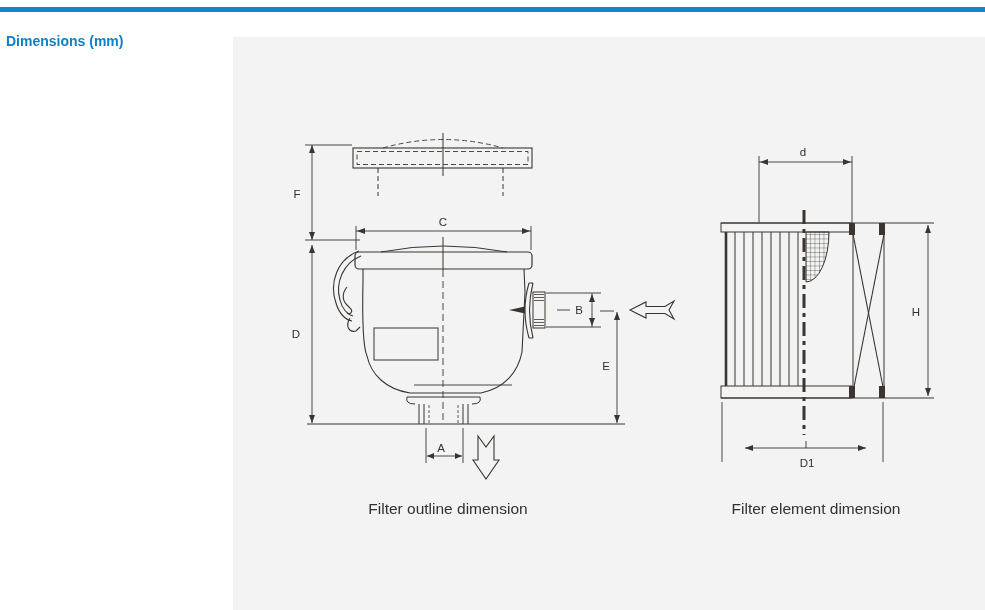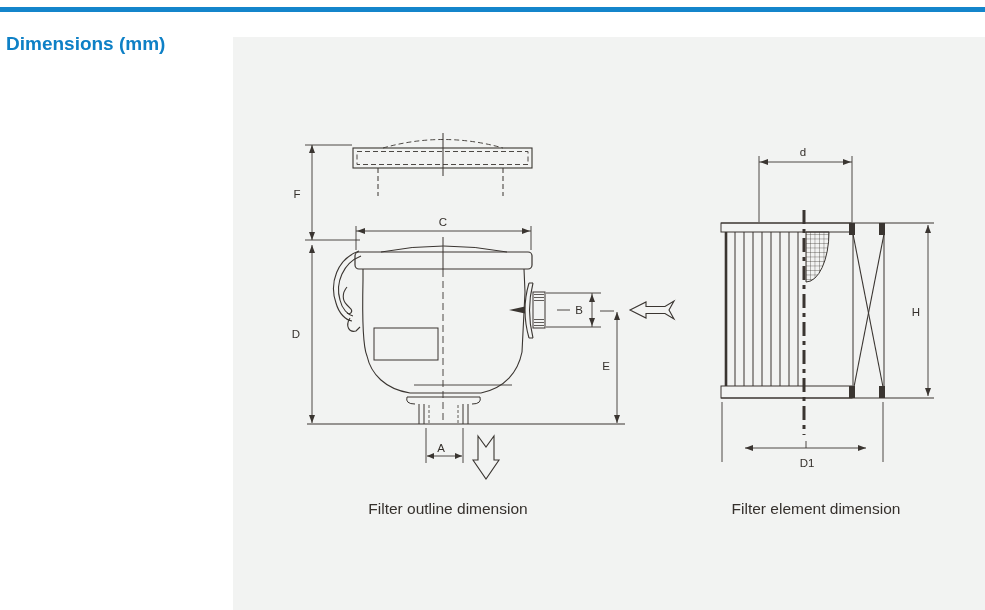--- a/index.html
+++ b/index.html
@@ -7,21 +7,21 @@
     --top-rule:#1485cb;
     --panel-bg:#f2f3f2;
     --line:#3a3531;
     --text:#35302c;
   }
   *{margin:0;padding:0;box-sizing:border-box;}
   html,body{width:985px;height:610px;background:#ffffff;overflow:hidden;
     font-family:"Liberation Sans","DejaVu Sans",sans-serif;}
   .top-rule{position:absolute;left:0;top:7px;width:985px;height:5px;background:var(--top-rule);}
   .page-title{position:absolute;left:6px;top:33px;color:var(--accent);
-    font-size:19px;font-weight:bold;letter-spacing:0px;}
+    font-size:14px;font-weight:bold;letter-spacing:0px;}
   .panel{position:absolute;left:233px;top:37px;width:752px;height:573px;background:var(--panel-bg);}
   svg.drawing{position:absolute;left:0;top:0;width:985px;height:610px;}
   .ln{stroke:var(--line);fill:none;}
   .fill{fill:var(--line);stroke:none;}
   text{fill:var(--text);}
   .dim-label{font-size:11.5px;}
   .caption{font-size:15.5px;}
 </style>
 </head>
 <body>

